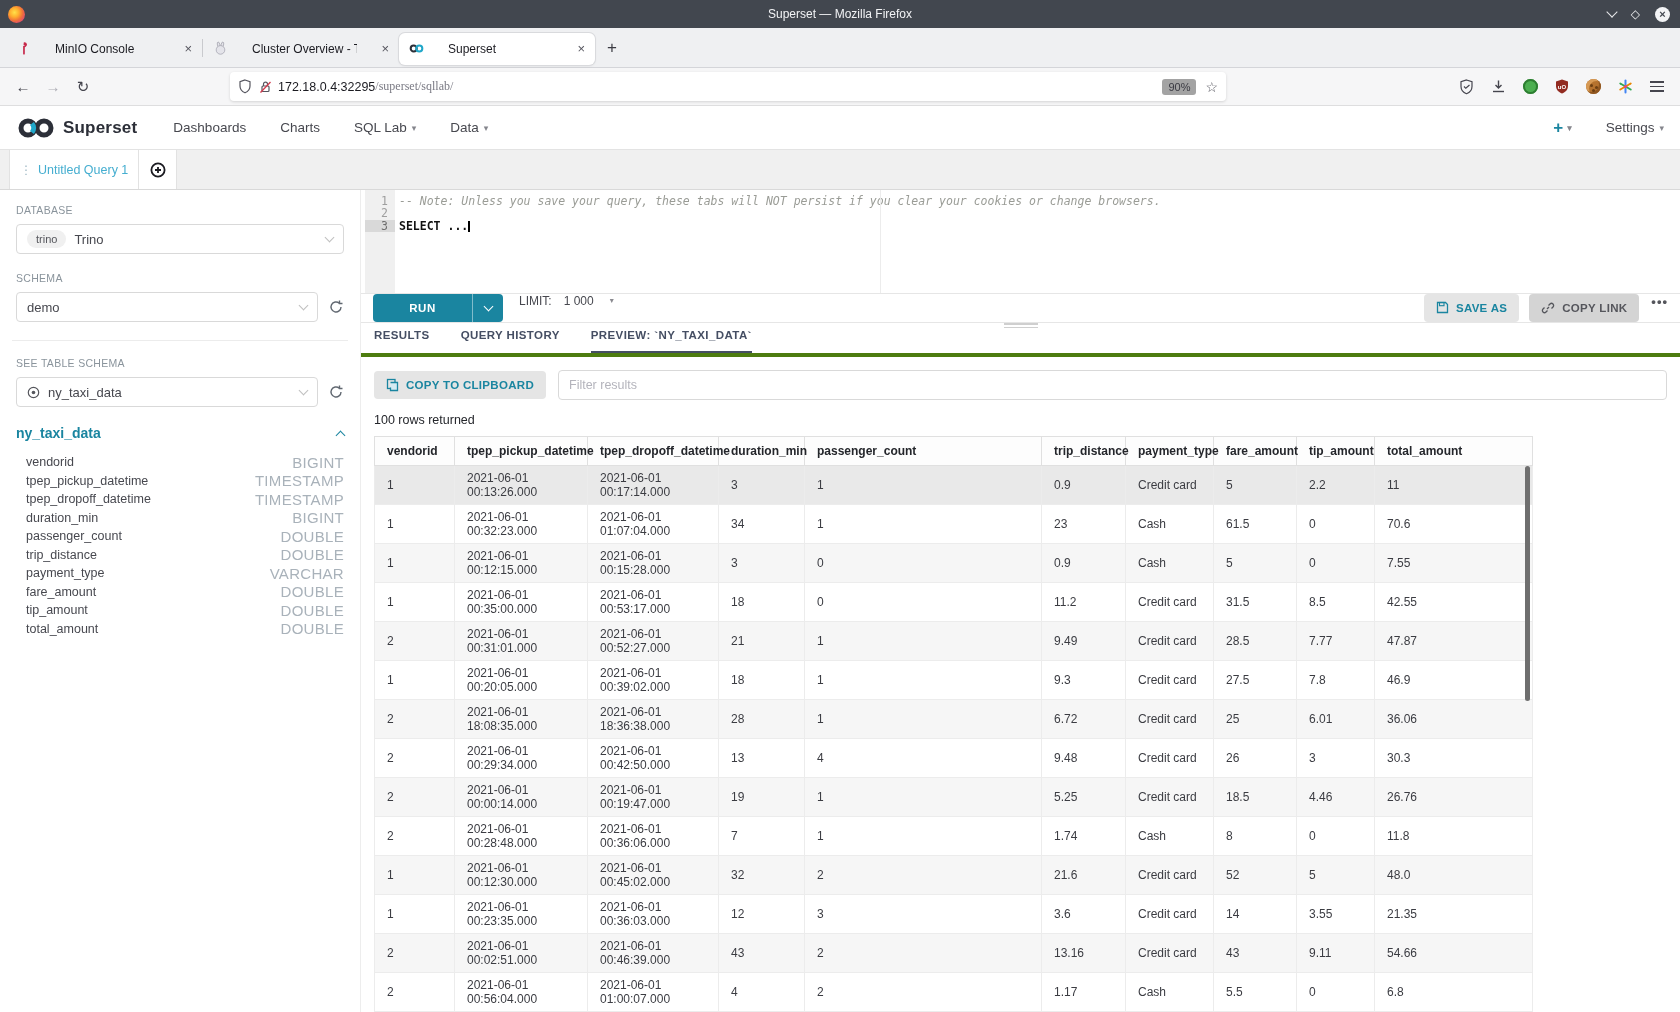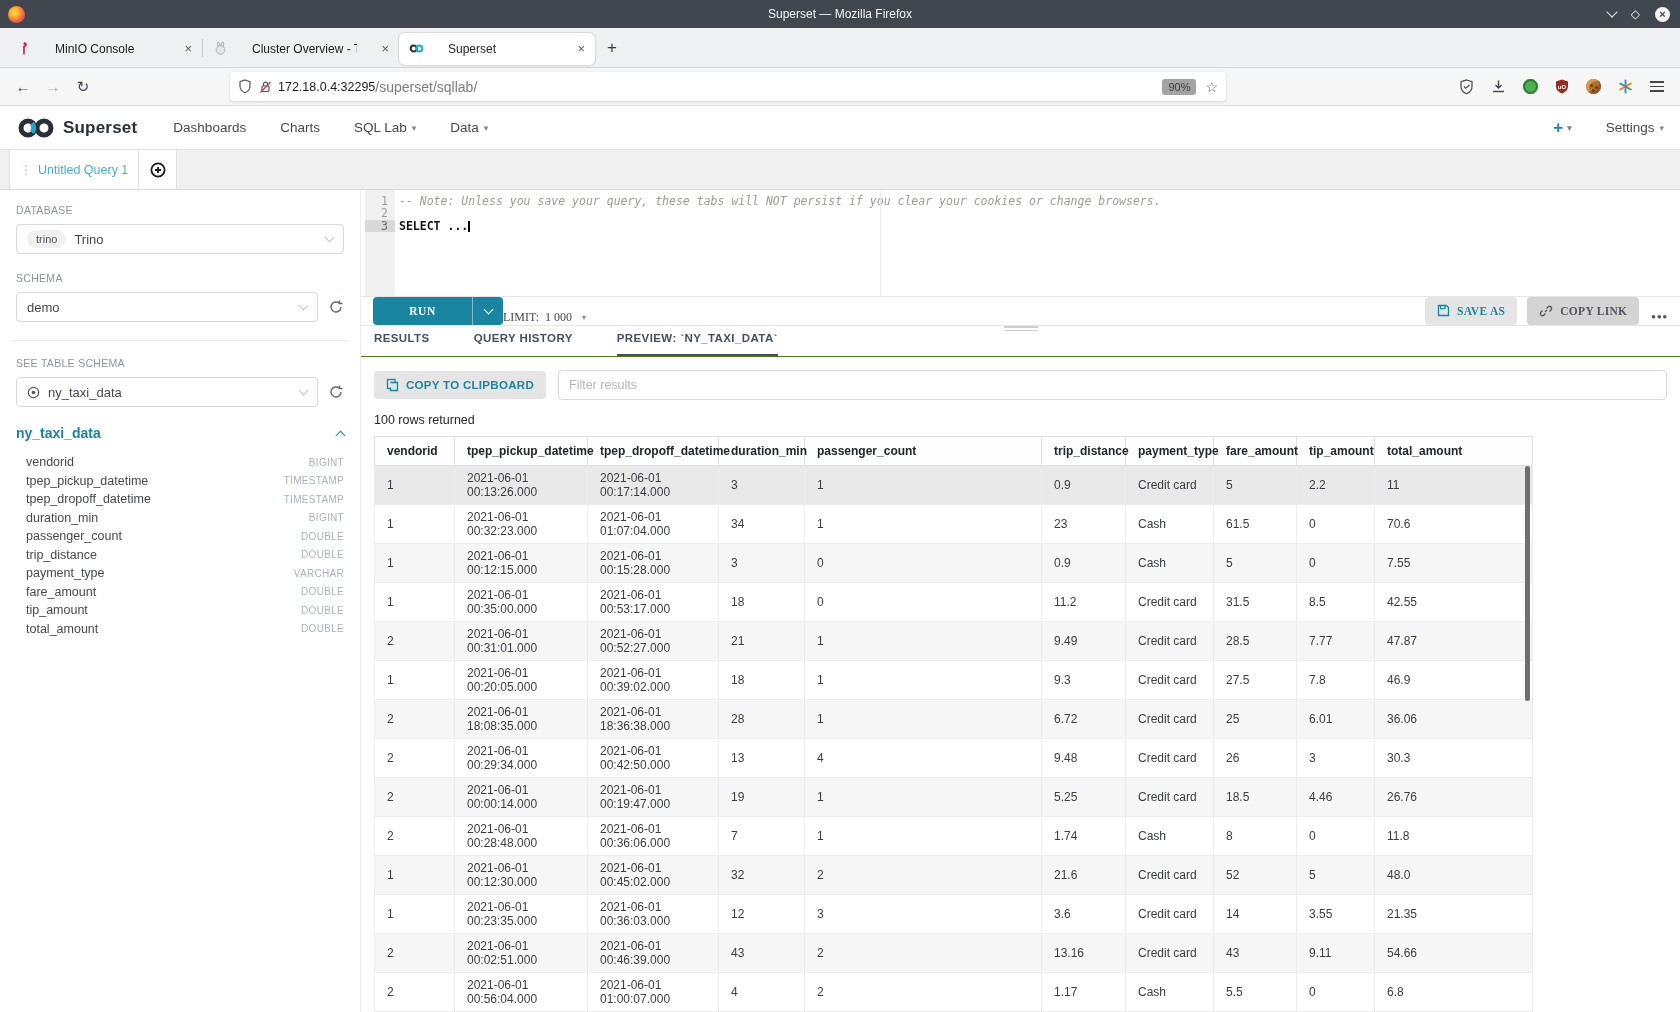--- a/index.html
+++ b/index.html
@@ -24,21 +24,21 @@
   .tab-sep { width:1px; height:18px; background:#c9cace; }
   .newtab-btn { font-size:17px; color:#3a3a42; margin-left:12px; }
   .favicon { width:15px; height:15px; flex:0 0 15px; }
 
   .urlrow { height:38px; background:#f6f6f7; border-bottom:1px solid #dededf; display:flex; align-items:center; }
   .nav-ic { font-size:15px; color:#45454e; width:30px; text-align:center; }
   .nav-ic.disabled { color:#adadb5; }
   .urlfield { width:996px; height:29px; margin-left:132px; background:#fff; border-radius:4px;
     box-shadow:0 1px 3px rgba(0,0,0,.14); display:flex; align-items:center; padding:0 8px; }
   .url-host { font-size:12.5px; color:#1b1b21; margin-left:6px; }
-  .url-path { font-size:14px; color:#7a7a84; }
+  .url-path { font-size:12px; color:#7a7a84;font-family:Liberation Serif, serif; }
   .zoom-badge { margin-left:auto; background:#a3a3a3; border-radius:3px; font-size:11px; color:#3a3a42; padding:2px 6px; }
   .star { font-size:14px; color:#55555e; margin-left:9px; }
   .ff-actions { display:flex; align-items:center; gap:17px; margin-left:auto; margin-right:16px; }
   .burger { display:flex; flex-direction:column; gap:3px; }
   .burger i { width:14px; height:1.7px; background:#45454e; display:block; }
   .circle-ext { width:15px;height:15px;border-radius:50%; }
   .cookie { width:15px;height:15px;border-radius:50%;background:#b5722e;
     box-shadow:inset -2px -2px 0 #8f5620, inset 3px 2px 0 #d79a55; position:relative; }
   .cookie:before { content:""; position:absolute; left:4px; top:5px; width:3px;height:3px;border-radius:50%;background:#6d3f12; box-shadow:5px 2px 0 #6d3f12, 2px 5px 0 #6d3f12; }
 
@@ -74,55 +74,55 @@
     display:inline-block; transform:rotate(45deg); color:#bfbfbf; margin-top:-3px; }
   .chev.up { transform:rotate(-135deg); margin-top:4px; }
   .badge-pill { background:#f0f0f0; border-radius:10px; font-size:11px; color:#55565c; padding:3px 9px; }
   .refresh-btn { color:#616871; flex:0 0 auto; display:flex; }
   .side-divider { border:none; border-top:1px solid #ececec; margin:0 -4px 16px -4px; }
   .tbl-head-row { display:flex; align-items:center; margin-top:18px; }
   .tbl-title { font-size:14px; font-weight:bold; color:#1a85a0; flex:1; }
   .col-list { margin-top:12px; }
   .col-row { display:flex; align-items:center; height:18.5px; padding-left:10px; }
   .col-name { font-size:12.5px; color:#47484f; flex:1; }
-  .col-type { font-size:10px; color:#a9b2ba; letter-spacing:.3px; }
+  .col-type { font-size:15px; color:#a9b2ba; letter-spacing:.3px; }
 
   
   .editor-pane { flex:1; display:flex; flex-direction:column; border-left:1px solid #ededed; }
   .ace { height:205px; position:relative; border-bottom:1px solid #e6e6e6; background:#fff;
     font-family:"DejaVu Sans Mono", monospace; font-size:11.5px; line-height:12.4px; }
   .ace-gutter { position:absolute; left:4px; top:0; bottom:0; width:30px; background:#f0f0f0; }
   .gut-num { text-align:right; padding-right:7px; color:#9e9e9e; }
   .gut-num.active { background:#d9d9d9; color:#6e6e6e; }
   .ace-code { position:absolute; left:38px; top:0; right:0; bottom:0; padding-top:5px; white-space:pre; }
   .ace-gutter { padding-top:5px; }
   .tok-comment { color:#9a9c96; font-style:italic; }
   .tok-sql { color:#111; font-weight:bold; }
   .ace-caret { display:inline-block; width:1.5px; height:11px; background:#000; vertical-align:-2px; }
   .print-margin { position:absolute; left:519px; top:0; bottom:0; width:1px; background:#ececec; }
 
-  .sql-toolbar { height:43px; display:flex; align-items:flex-end; padding:0 12px; border-bottom:1px solid #e6e6e6;font-family:Liberation Serif, serif; }
+  .sql-toolbar { height:43px; display:flex; align-items:flex-start; padding:0 12px; border-bottom:1px solid #e6e6e6; }
   .run-btn { display:flex; height:28px; border-radius:4px; overflow:hidden; }
   .run-main { width:100px; background:#1a85a0; color:#fff; font-size:11.5px; font-weight:bold; letter-spacing:.6px;
     display:flex; align-items:center; justify-content:center; border-right:1px solid rgba(255,255,255,.45); }
   .run-caret { width:30px; background:#1a85a0; display:flex; align-items:center; justify-content:center; }
   .run-caret .chev { color:#fff; }
-  .limit-wrap { display:flex; align-items:center; gap:6px; margin-left:0; font-size:12px; color:#47484f; }
+  .limit-wrap { display:flex; align-items:center; gap:12px; margin-left:16px; font-size:12px; color:#47484f; }
   .limit-caret { font-size:8px; color:#8a8a90; margin-left:4px; }
   .tb-spacer { flex:1; }
   .btn-light { height:28px; border-radius:4px; display:flex; align-items:center; gap:7px; padding:0 12px;
     font-size:11.5px; font-weight:bold; letter-spacing:.3px; }
   .btn-teal { background:#e5e5e5; color:#1a85a0; }
   .btn-gray { background:#d4d4d4; color:#55565c; margin-left:10px; }
   .more-dots { margin-left:12px; color:#55565c; font-size:13px; font-weight:bold; letter-spacing:1px; }
 
   .drag-handle { height:12px; display:flex; flex-direction:column; align-items:center; justify-content:center; gap:2px; }
   .drag-handle i { width:34px; height:1.5px; background:#cfcfcf; display:block; }
 
-  .south-tabs { height:31px; display:flex; align-items:flex-end; gap:44px; padding:0 13px; border-bottom:1px solid #4d7c0f; }
+  .south-tabs { height:31px; display:flex; align-items:flex-end; gap:31px; padding:0 13px; border-bottom:4px solid #4d7c0f; }
   .stab { font-size:11.5px; font-weight:bold; letter-spacing:.4px; color:#454e63; padding-bottom:10px; border-bottom:2px solid transparent; }
   .stab.active { border-bottom-color:#454e63; }
 
   .results-controls { display:flex; align-items:center; margin:13px 13px 0 13px; }
   .filter-input { flex:1; margin-left:12px; height:30px; border:1px solid #d9d9d9; border-radius:4px;
     font-size:12.5px; padding:0 10px; color:#47484f; font-family:"Liberation Sans", sans-serif; }
   .filter-input::placeholder { color:#b4b4bc; }
   .rows-returned { margin:13px 13px 9px 13px; font-size:12.5px; color:#24262b; }
 
   .table-wrap { margin-left:13px; position:relative; width:1158px; }

